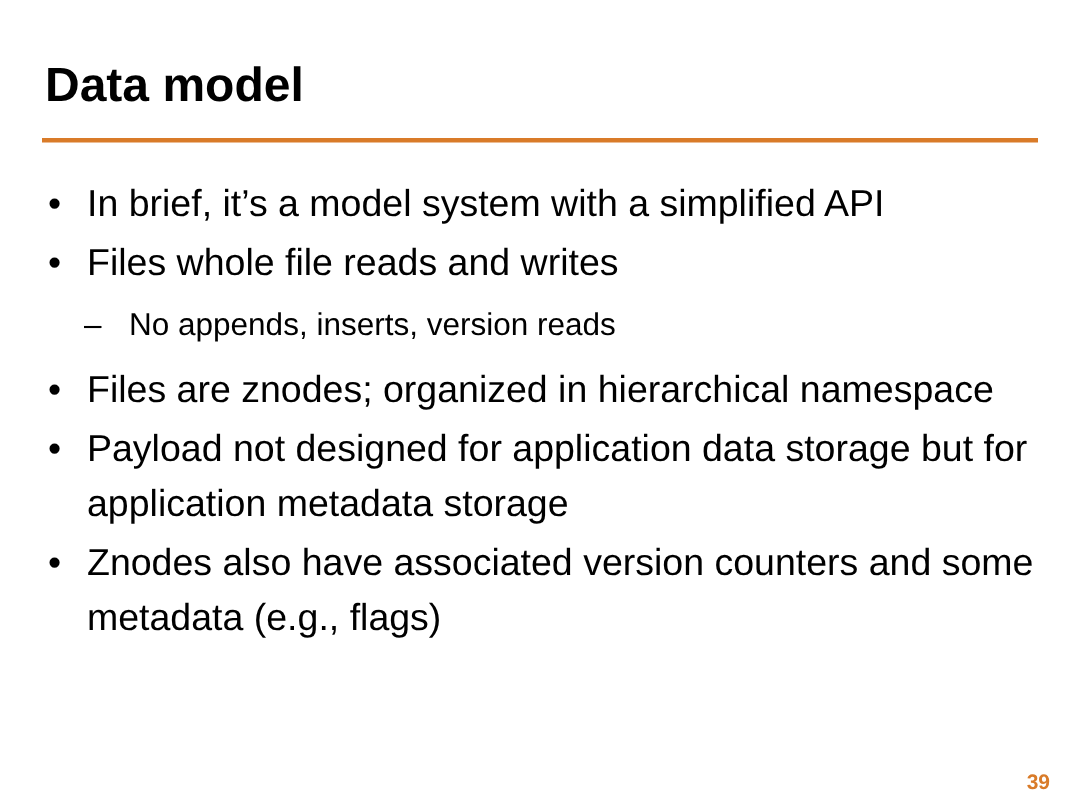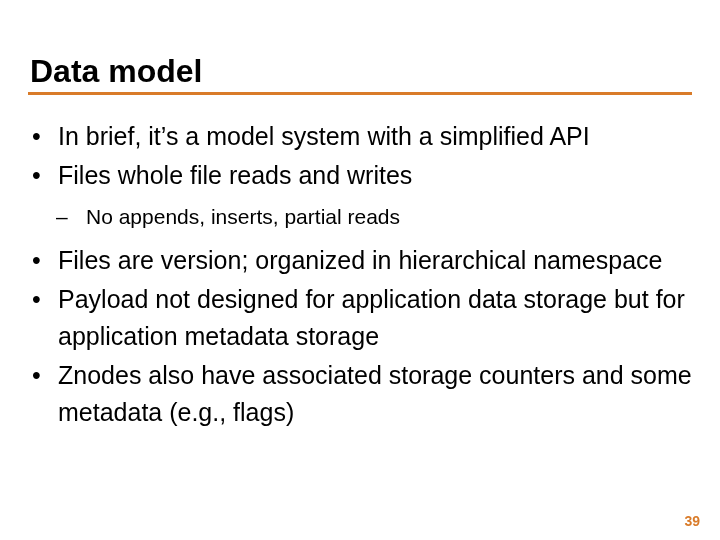--- a/index.html
+++ b/index.html
@@ -21,21 +21,21 @@
     inset: 0;
     width: 720px;
     height: 540px;
     background: #ffffff;
   }
 
   
   .title {
     position: absolute;
     left: 30px;
-    top: 52px;
+    top: 37px;
     width: 660px;
     font-size: 32px;
     font-weight: bold;
     color: #000000;
     letter-spacing: 0px;
     line-height: 38px;
     white-space: nowrap;
   }
 
   
@@ -130,35 +130,35 @@
       <span class="text">In brief, it’s a model system with a simplified API</span>
     </div>
 
     <div class="bullet lvl1">
       <span class="marker">•</span>
       <span class="text">Files whole file reads and writes</span>
     </div>
 
     <div class="bullet lvl2">
       <span class="marker">–</span>
-      <span class="text">No appends, inserts, partial reads</span>
+      <span class="text">No appends, inserts, version reads</span>
     </div>
 
     <div class="bullet lvl1">
       <span class="marker">•</span>
-      <span class="text">Files are version; organized in hierarchical namespace</span>
+      <span class="text">Files are znodes; organized in hierarchical namespace</span>
     </div>
 
     <div class="bullet lvl1">
       <span class="marker">•</span>
       <span class="text">Payload not designed for application data storage but for application metadata storage</span>
     </div>
 
     <div class="bullet lvl1">
       <span class="marker">•</span>
-      <span class="text">Znodes also have associated storage counters and some metadata (e.g., flags)</span>
+      <span class="text">Znodes also have associated version counters and some metadata (e.g., flags)</span>
     </div>
 
   </div>
 
   <div class="page-number">39</div>
 
 </div>
 
 </body></html>

